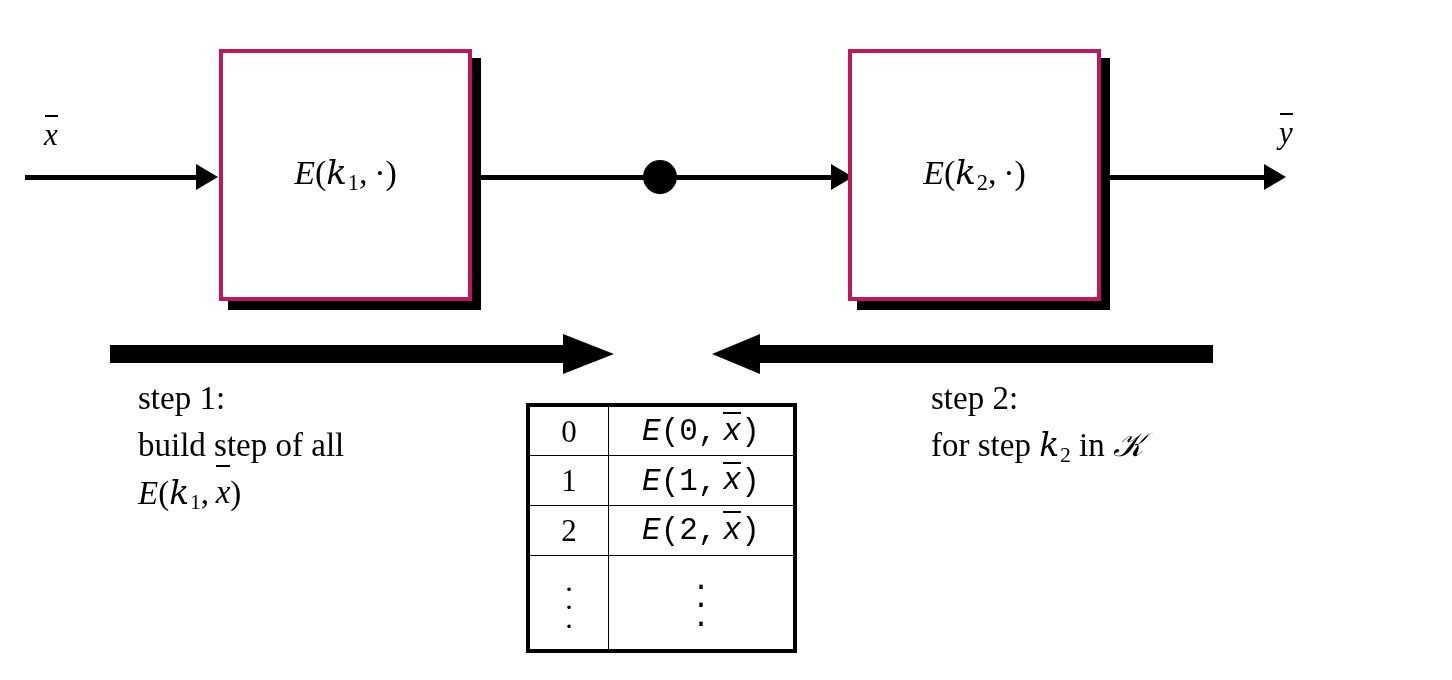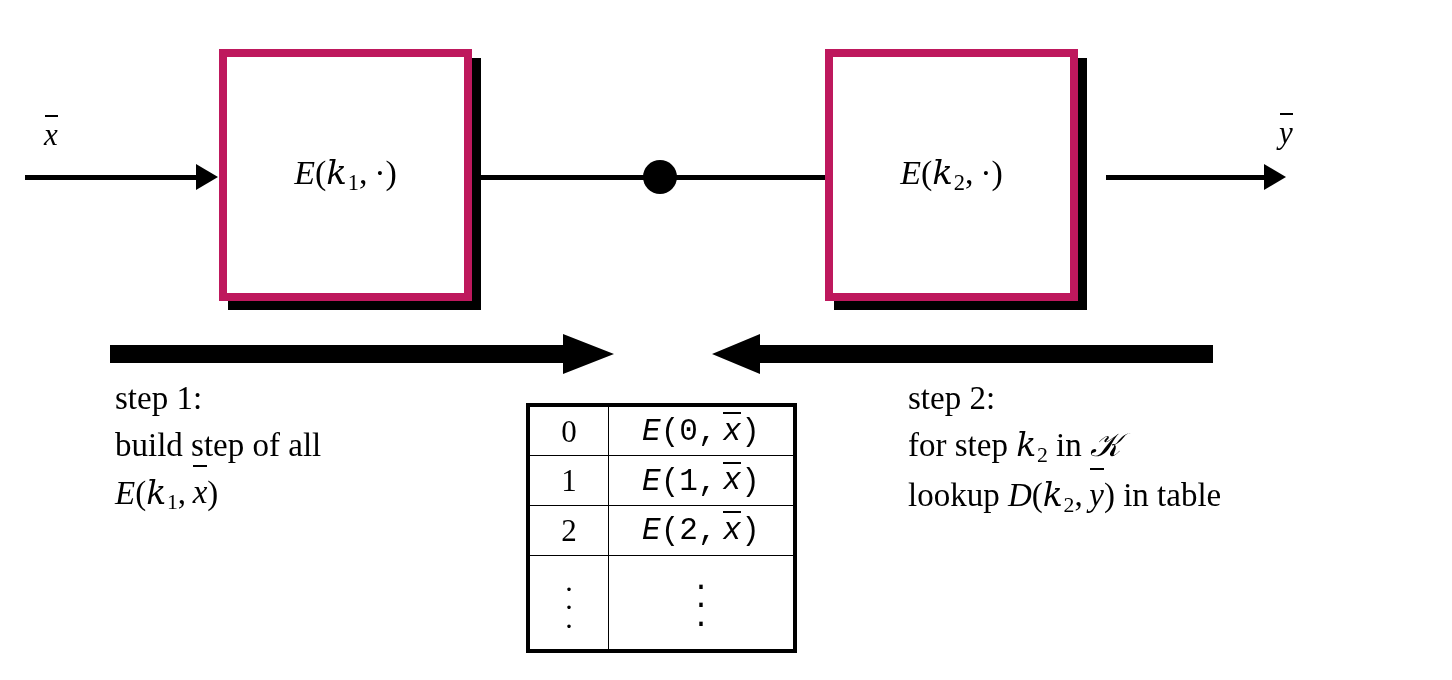--- a/index.html
+++ b/index.html
@@ -18,21 +18,21 @@
   #stage {
     position: absolute;
     left: 0; top: 0;
     width: 1452px;
     height: 680px;
   }
   
   .cipher-box {
     position: absolute;
     background: #ffffff;
-    border: 8px solid #be185d;
+    border: 4px solid #be185d;
     box-sizing: border-box;
     box-shadow: 9px 9px 0 0 #000000;
     display: flex;
     align-items: center;
     justify-content: center;
   }
   .cipher-label {
     font-size: 34px;
     font-style: italic;
     white-space: nowrap;
@@ -99,21 +99,21 @@
     font-size: 31px;
     line-height: 1;
   }
   
   .caption {
     position: absolute;
     font-size: 33px;
     line-height: 1.42;
     white-space: nowrap;
   }
-  .caption .ln { display: block; }
+  .caption .ln { display: block; margin-left: 23px; }
   
   .lookup-table {
     position: absolute;
     border: 4px solid #000000;
     box-sizing: border-box;
     background: #ffffff;
     border-collapse: collapse;
   }
   .lookup-table table {
     border-collapse: collapse;
@@ -153,21 +153,21 @@
   <div class="arrowhead-r" style="left:196px; top:164px;"></div>
 
   <div class="cipher-box" style="left:219px; top:49px; width:253px; height:252px;">
     <span class="cipher-label"><span class="mi">E</span><span class="mup">(</span><span class="kk">k</span><span class="sub">1</span><span class="mup">, ·)</span></span>
   </div>
 
   <div class="hline" style="left:472px; top:175px; width:366px;"></div>
   <div class="junction-dot" style="left:643px; top:160px;"></div>
   <div class="arrowhead-r" style="left:831px; top:164px;"></div>
 
-  <div class="cipher-box" style="left:825px; top:49px; width:253px; height:252px;">
+  <div class="cipher-box" style="left:848px; top:49px; width:253px; height:252px;">
     <span class="cipher-label"><span class="mi">E</span><span class="mup">(</span><span class="kk">k</span><span class="sub">2</span><span class="mup">, ·)</span></span>
   </div>
 
   <div class="hline" style="left:1106px; top:175px; width:165px;"></div>
   <div class="arrowhead-r" style="left:1264px; top:164px;"></div>
   <div class="io-label" style="left:1279px; top:116px;">
     <span class="ovl">y</span>
   </div>
 
   <svg class="thick-arrow-svg" style="left:108px; top:332px;" width="510" height="44" viewBox="0 0 510 44">
@@ -180,21 +180,20 @@
 
   <div class="caption" style="left:115px; top:375px;">
     <span class="ln">step 1:</span>
     <span class="ln">build step of all</span>
     <span class="ln"><span class="mi">E</span><span class="mup">(</span><span class="kk">k</span><span class="sub">1</span><span class="mup">, </span><span class="ovl">x</span><span class="mup">)</span></span>
   </div>
 
   <div class="caption" style="left:908px; top:375px;">
     <span class="ln">step 2:</span>
     <span class="ln"><span class="mup">for step </span><span class="kk">k</span><span class="sub">2</span><span class="mup"> in </span><span class="cal">𝒦</span></span>
-    <span class="ln"><span class="mup">lookup </span><span class="mi">D</span><span class="mup">(</span><span class="kk">k</span><span class="sub">2</span><span class="mup">, </span><span class="ovl">y</span><span class="mup">)</span><span class="mup"> in table</span></span>
   </div>
 
   <div class="lookup-table" style="left:526px; top:403px; width:271px; height:250px;">
     <table>
       <tbody>
         <tr>
           <td class="key-col">0</td>
           <td><span class="mi">E</span><span class="mup">(</span><span class="mup">0</span><span class="mup">, </span><span class="ovl">x</span><span class="mup">)</span></td>
         </tr>
         <tr>

